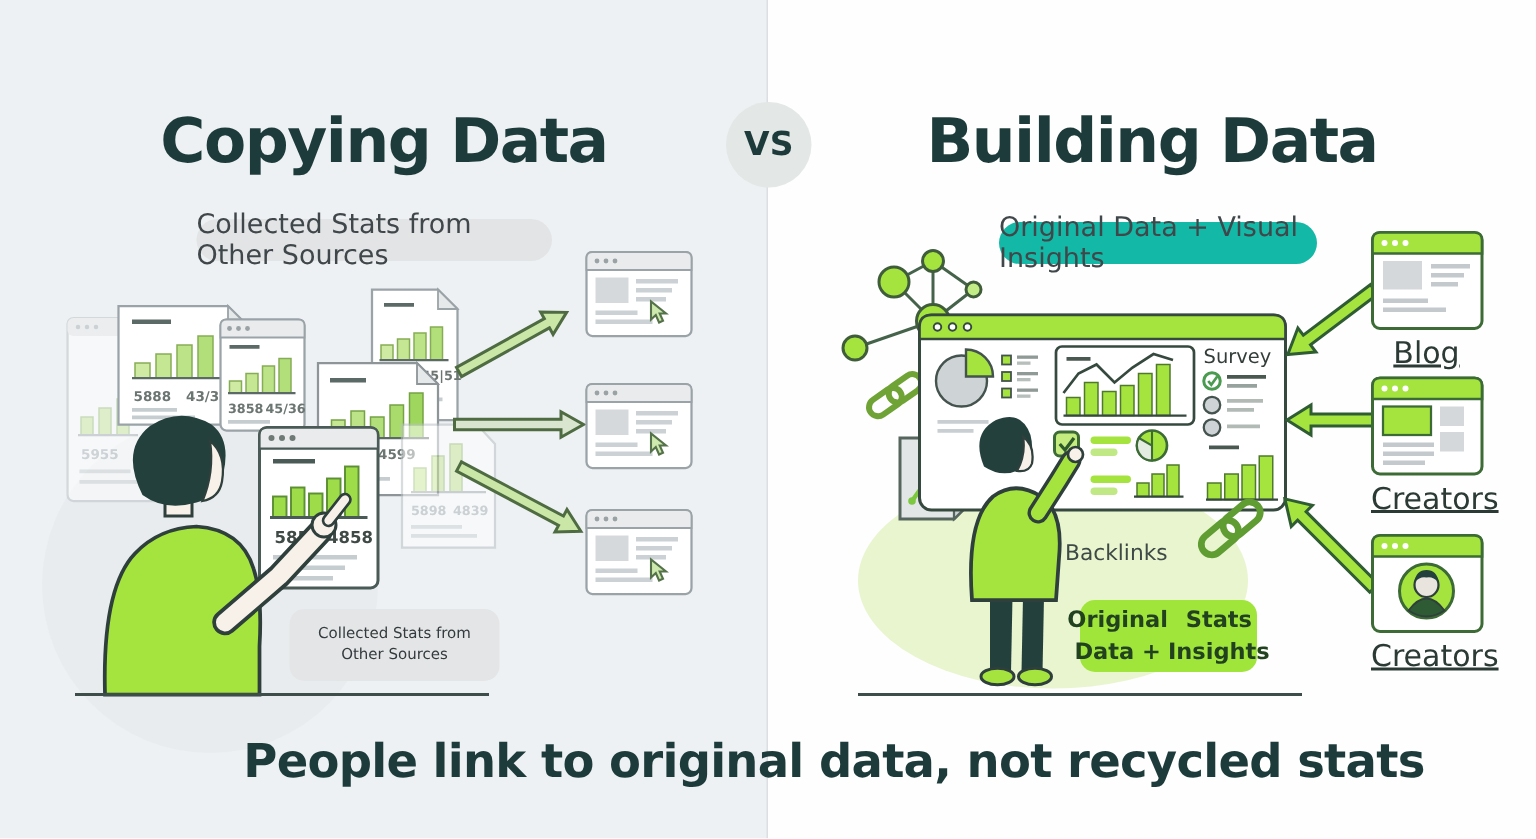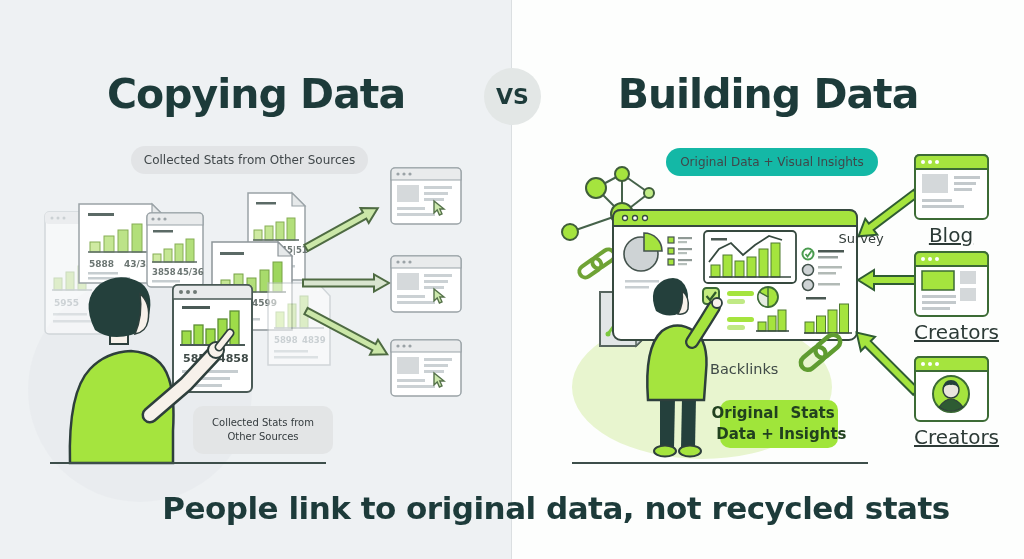--- a/index.html
+++ b/index.html
@@ -9,34 +9,34 @@
   .bg-right{position:absolute;left:512px;top:0;width:512px;height:559px;background:#fdfefd;}
   .divider{position:absolute;left:511px;top:0;width:1px;height:559px;background:#dbdfe1;}
   .layer-svg{position:absolute;left:0;top:0;z-index:1;}
   .txt{position:absolute;z-index:2;}
   .title{width:452px;text-align:center;font-size:41px;font-weight:bold;color:#1d3b3a;letter-spacing:-1px;}
   .title-left{left:30px;top:70px;}
   .title-right{left:542px;top:70px;}
   .vs{left:484px;top:68px;width:57px;height:57px;border-radius:50%;background:#e3e7e6;
       display:flex;align-items:center;justify-content:center;font-size:22px;font-weight:bold;color:#1d3b3a;}
   .pill{display:flex;align-items:center;justify-content:center;border-radius:15px;
-        font-size:12px;color:#40474a;}
+        font-size:18px;color:#40474a;}
   .pill-left{left:131px;top:146px;width:237px;height:28px;background:#e2e4e6;}
   .pill-right{left:666px;top:148px;width:212px;height:28px;background:#14b8a6;}
   .bottom-pill{left:193px;top:406px;width:140px;height:48px;background:#e3e5e6;border-radius:10px;
         display:flex;flex-direction:column;align-items:center;justify-content:center;
         font-size:10px;line-height:1.4;color:#343b3e;text-align:center;}
   .badge{left:720px;top:400px;width:118px;height:48px;background:#a0e53a;border-radius:10px;
         display:flex;flex-direction:row;align-items:center;justify-content:center;
         font-size:15px;font-weight:bold;line-height:1.4;color:#21411f;text-align:center;}
   .cardlabel{width:74px;text-align:center;font-size:20px;color:#2c3a36;text-decoration:underline;}
   .blog-label{left:914px;top:223px;}
   .creators1-label{left:914px;top:320px;}
   .creators2-label{left:914px;top:425px;}
-  .survey-label{left:798px;top:231px;width:54px;text-align:center;font-size:13px;color:#333d3a;margin-left:36px;}
+  .survey-label{left:798px;top:231px;width:54px;text-align:center;font-size:13px;color:#333d3a;}
   .backlinks-label{left:710px;top:361px;width:80px;font-size:14.5px;color:#3f4a47;}
   .tagline{left:0;top:490px;width:1024px;text-align:center;font-size:31px;font-weight:bold;color:#1d3b3a;letter-spacing:-0.5px;padding-left:44px;}
   svg text{font-family:"DejaVu Sans","Liberation Sans",sans-serif;}
 </style>
 </head>
 <body>
 
 <div class="canvas">
   <div class="bg-left"></div>
   <div class="bg-right"></div>

